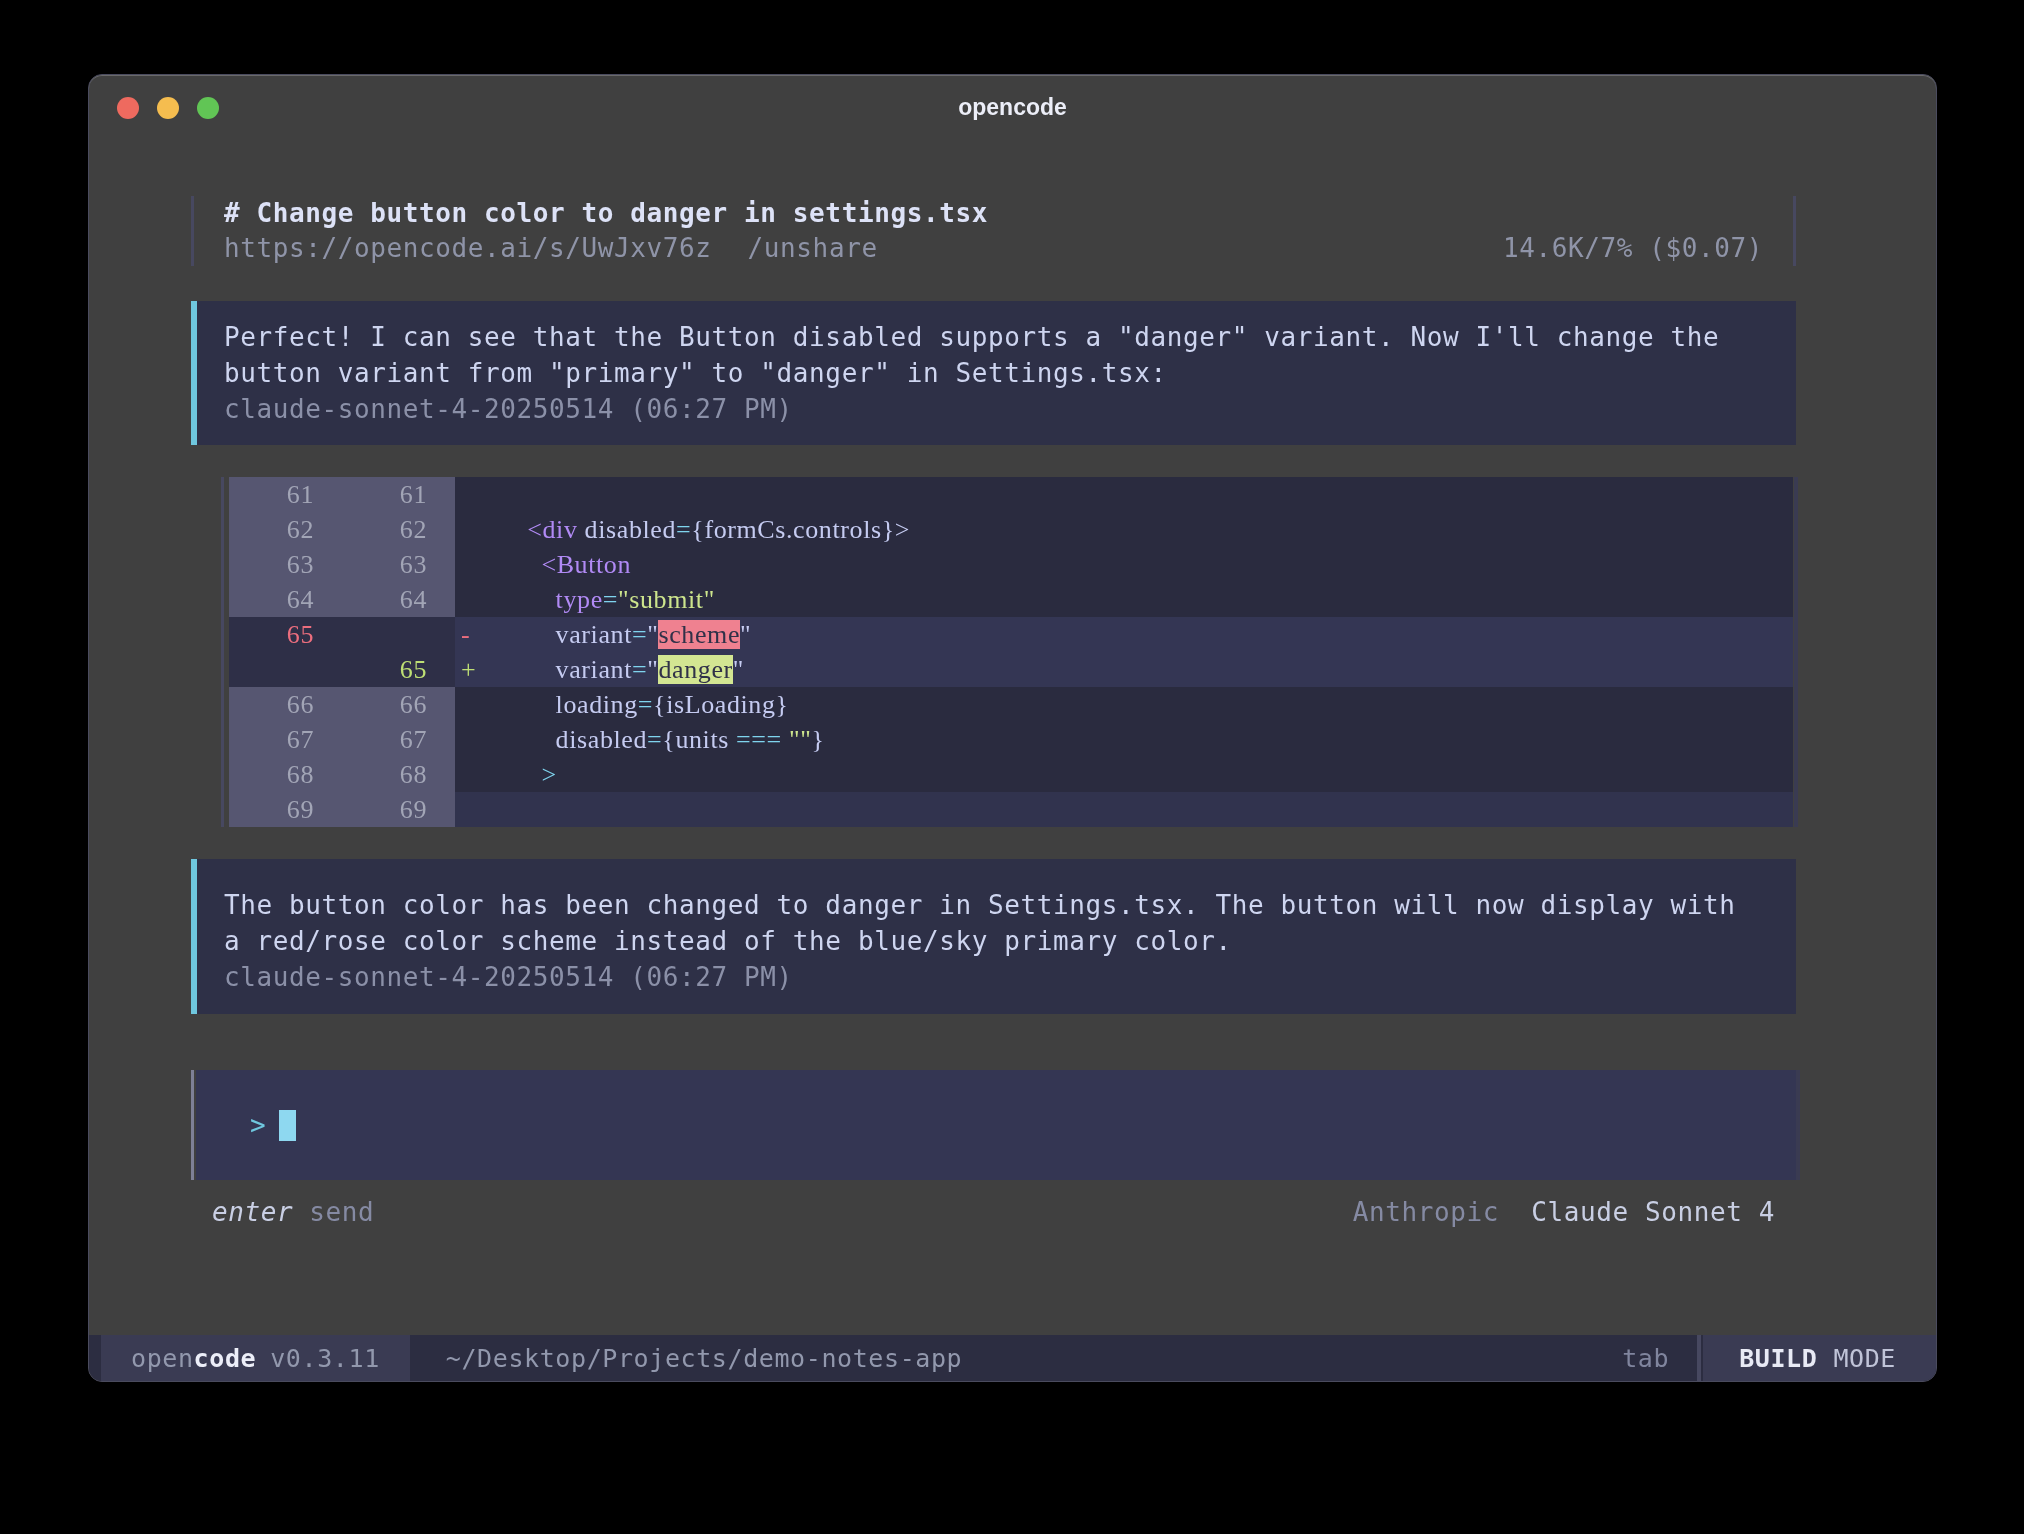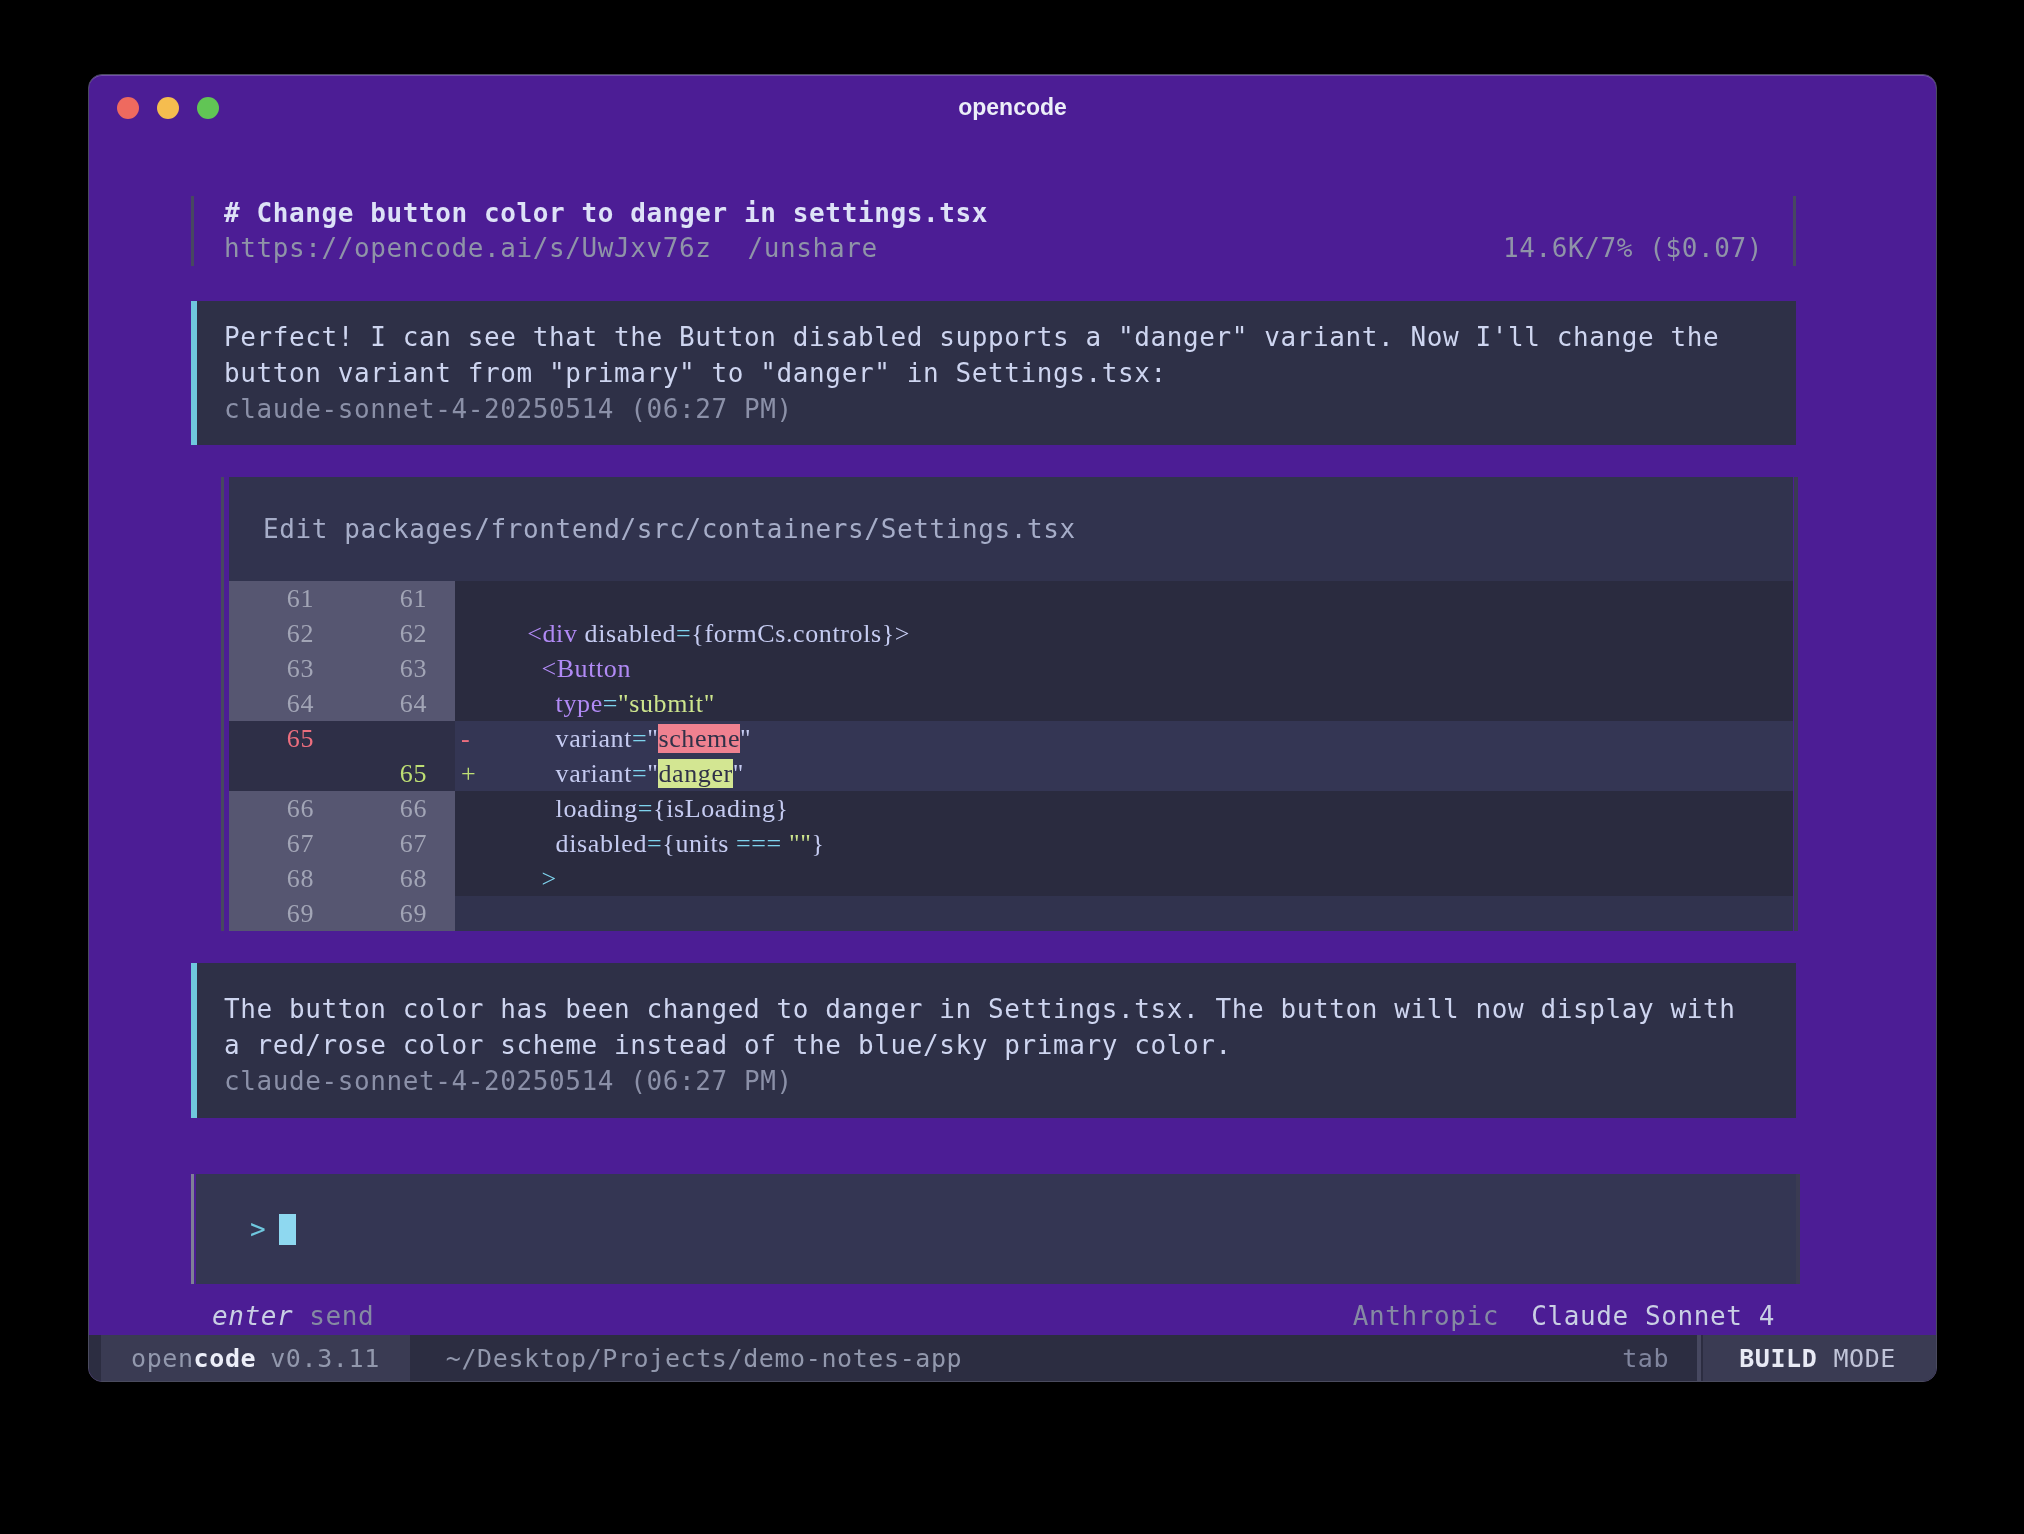--- a/index.html
+++ b/index.html
@@ -1,20 +1,20 @@
 <!DOCTYPE html>
 <html><head>
 <meta charset="utf-8">
 <style>
   * { margin:0; padding:0; box-sizing:border-box; }
   html,body { width:2024px; height:1534px; background:#000; overflow:hidden;
     font-family:"DejaVu Sans Mono", monospace; }
 
   .window { position:absolute; left:88px; top:74px; width:1849px; height:1308px;
-    background:#4c1d95; border-radius:14px; border:1px solid #4a4b5e;
+    background:#404040; border-radius:14px; border:1px solid #4a4b5e;
     box-shadow:inset 0 1px 0 rgba(255,255,255,.22);
     overflow:hidden; display:flex; flex-direction:column; }
 
   
   .titlebar { position:relative; height:64px; flex:0 0 auto; }
   .lights { position:absolute; left:28px; top:22px; display:flex; gap:18px; }
   .light { width:22px; height:22px; border-radius:50%; }
   .light.red{ background:#ee6a5f; } .light.yellow{ background:#f5bd4f; } .light.green{ background:#61c555; }
   .win-title { position:absolute; left:0; right:0; top:0; height:64px;
     display:flex; align-items:center; justify-content:center;
@@ -122,21 +122,20 @@
 
   <div class="msg msg1 mono">
     <div class="line">Perfect! I can see that the Button disabled supports a "danger" variant. Now I'll change the</div>
     <div class="line">button variant from "primary" to "danger" in Settings.tsx:</div>
     <div class="meta">claude-sonnet-4-20250514 (06:27 PM)</div>
   </div>
 
   <div class="edit-wrap">
     <div class="edit-lborder"></div>
     <div class="edit-block">
-      <div class="edit-title mono">Edit packages/frontend/src/containers/Settings.tsx</div>
       <div class="diff">
           <div class="drow ctx">
             <div class="gut">61</div>
             <div class="gut">61</div>
             <div class="code"><span class="mark"></span></div>
           </div>
           <div class="drow ctx">
             <div class="gut">62</div>
             <div class="gut">62</div>
             <div class="code"><span class="mark"></span><span class="c-txt">  </span><span class="c-tag">&lt;div</span><span class="c-txt"> </span><span class="c-txt">disabled</span><span class="c-op">=</span><span class="c-txt">{formCs.controls}</span><span class="c-txt">&gt;</span></div>

